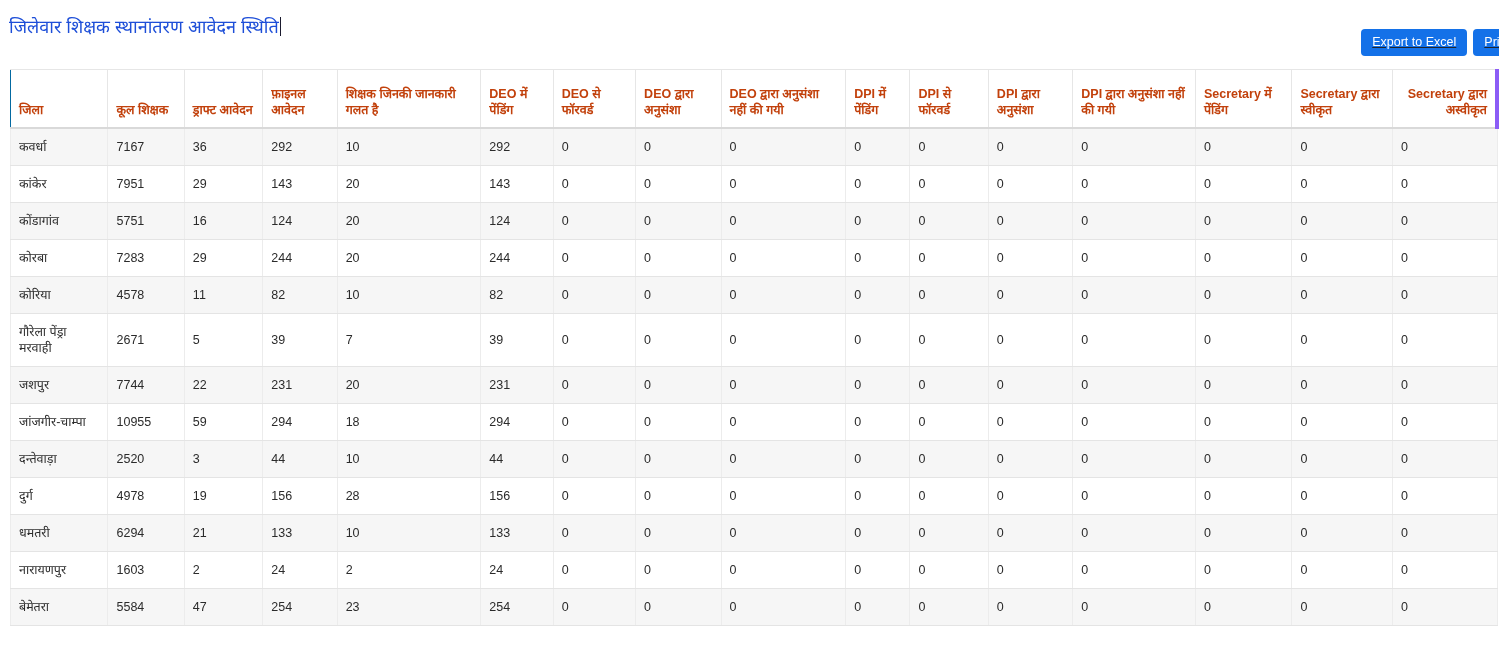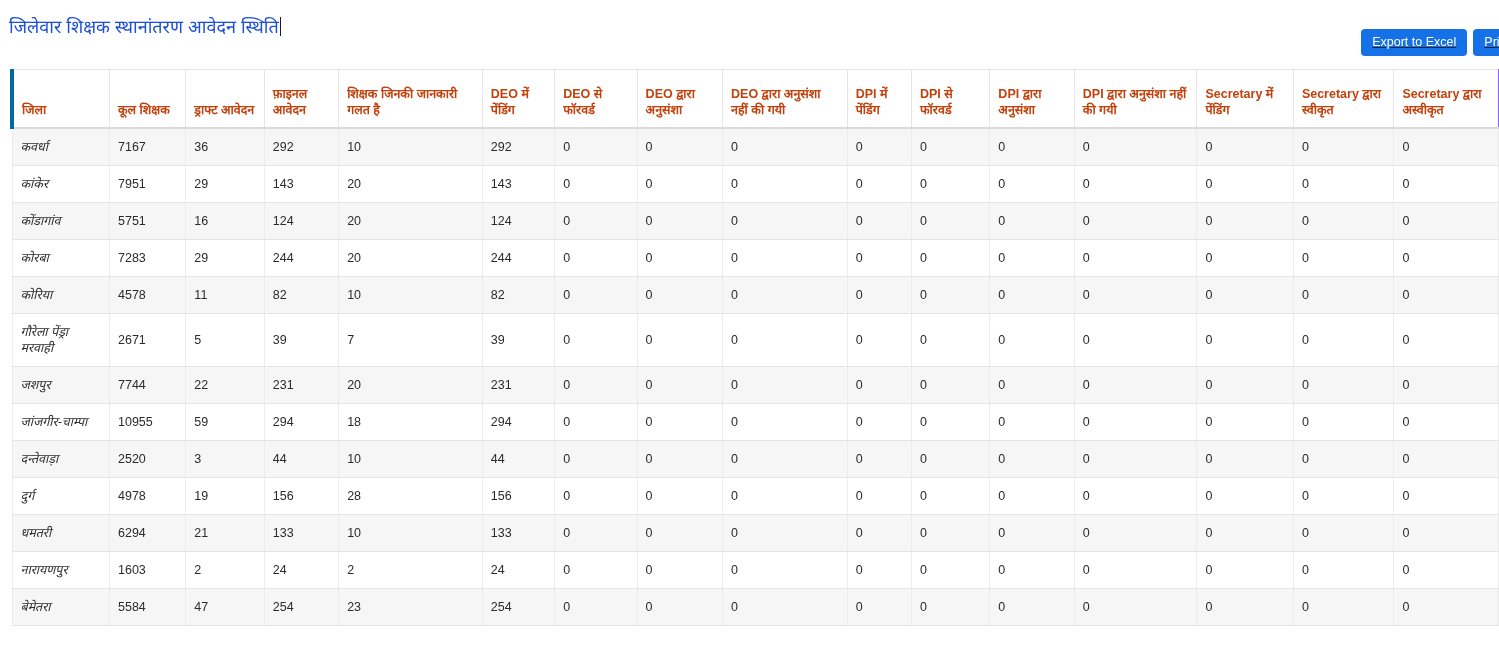--- a/index.html
+++ b/index.html
@@ -94,34 +94,34 @@
     font-size: 12.5px;
     line-height: 16px;
     text-align: left;
     vertical-align: bottom;
     padding: 8px 8px 9px 8px;
     height: 58px;
     border-right: 1px solid #e6e6e6;
     border-bottom: 2px solid #d9d9d9;
     border-top: 1px solid #e6e6e6;
   }
-  table.grid thead th:last-child { border-right: 1px solid #8b5cf6; }
-  table.grid thead th:first-child { border-left: 4px solid #0369a1; }
+  table.grid thead th:last-child { border-right: 4px solid #8b5cf6; text-align: right; }
+  table.grid thead th:first-child { border-left: 1px solid #0369a1; }
 
   table.grid tbody td {
     padding: 10px 8px 10px 8px;
     font-size: 12.5px;
     line-height: 16px;
     color: #2b2b2b;
     vertical-align: middle;
     border-right: 1px solid #ececec;
     border-bottom: 1px solid #e4e4e4;
     white-space: normal;
   }
-  table.grid tbody td:first-child { border-left: 1px solid #ececec; font-style: italic; }
+  table.grid tbody td:first-child { border-left: 1px solid #ececec; }
   table.grid tbody tr:nth-child(odd)  { background: #f6f6f6; }
   table.grid tbody tr:nth-child(even) { background: #ffffff; }
 
   
   col.c-district { width: 97px;  }
   col.c-n1       { width: 76px;  }
   col.c-n2       { width: 78px;  }
   col.c-n3       { width: 74px;  }
   col.c-wide     { width: 143px; }
   col.c-n4       { width: 72px;  }

